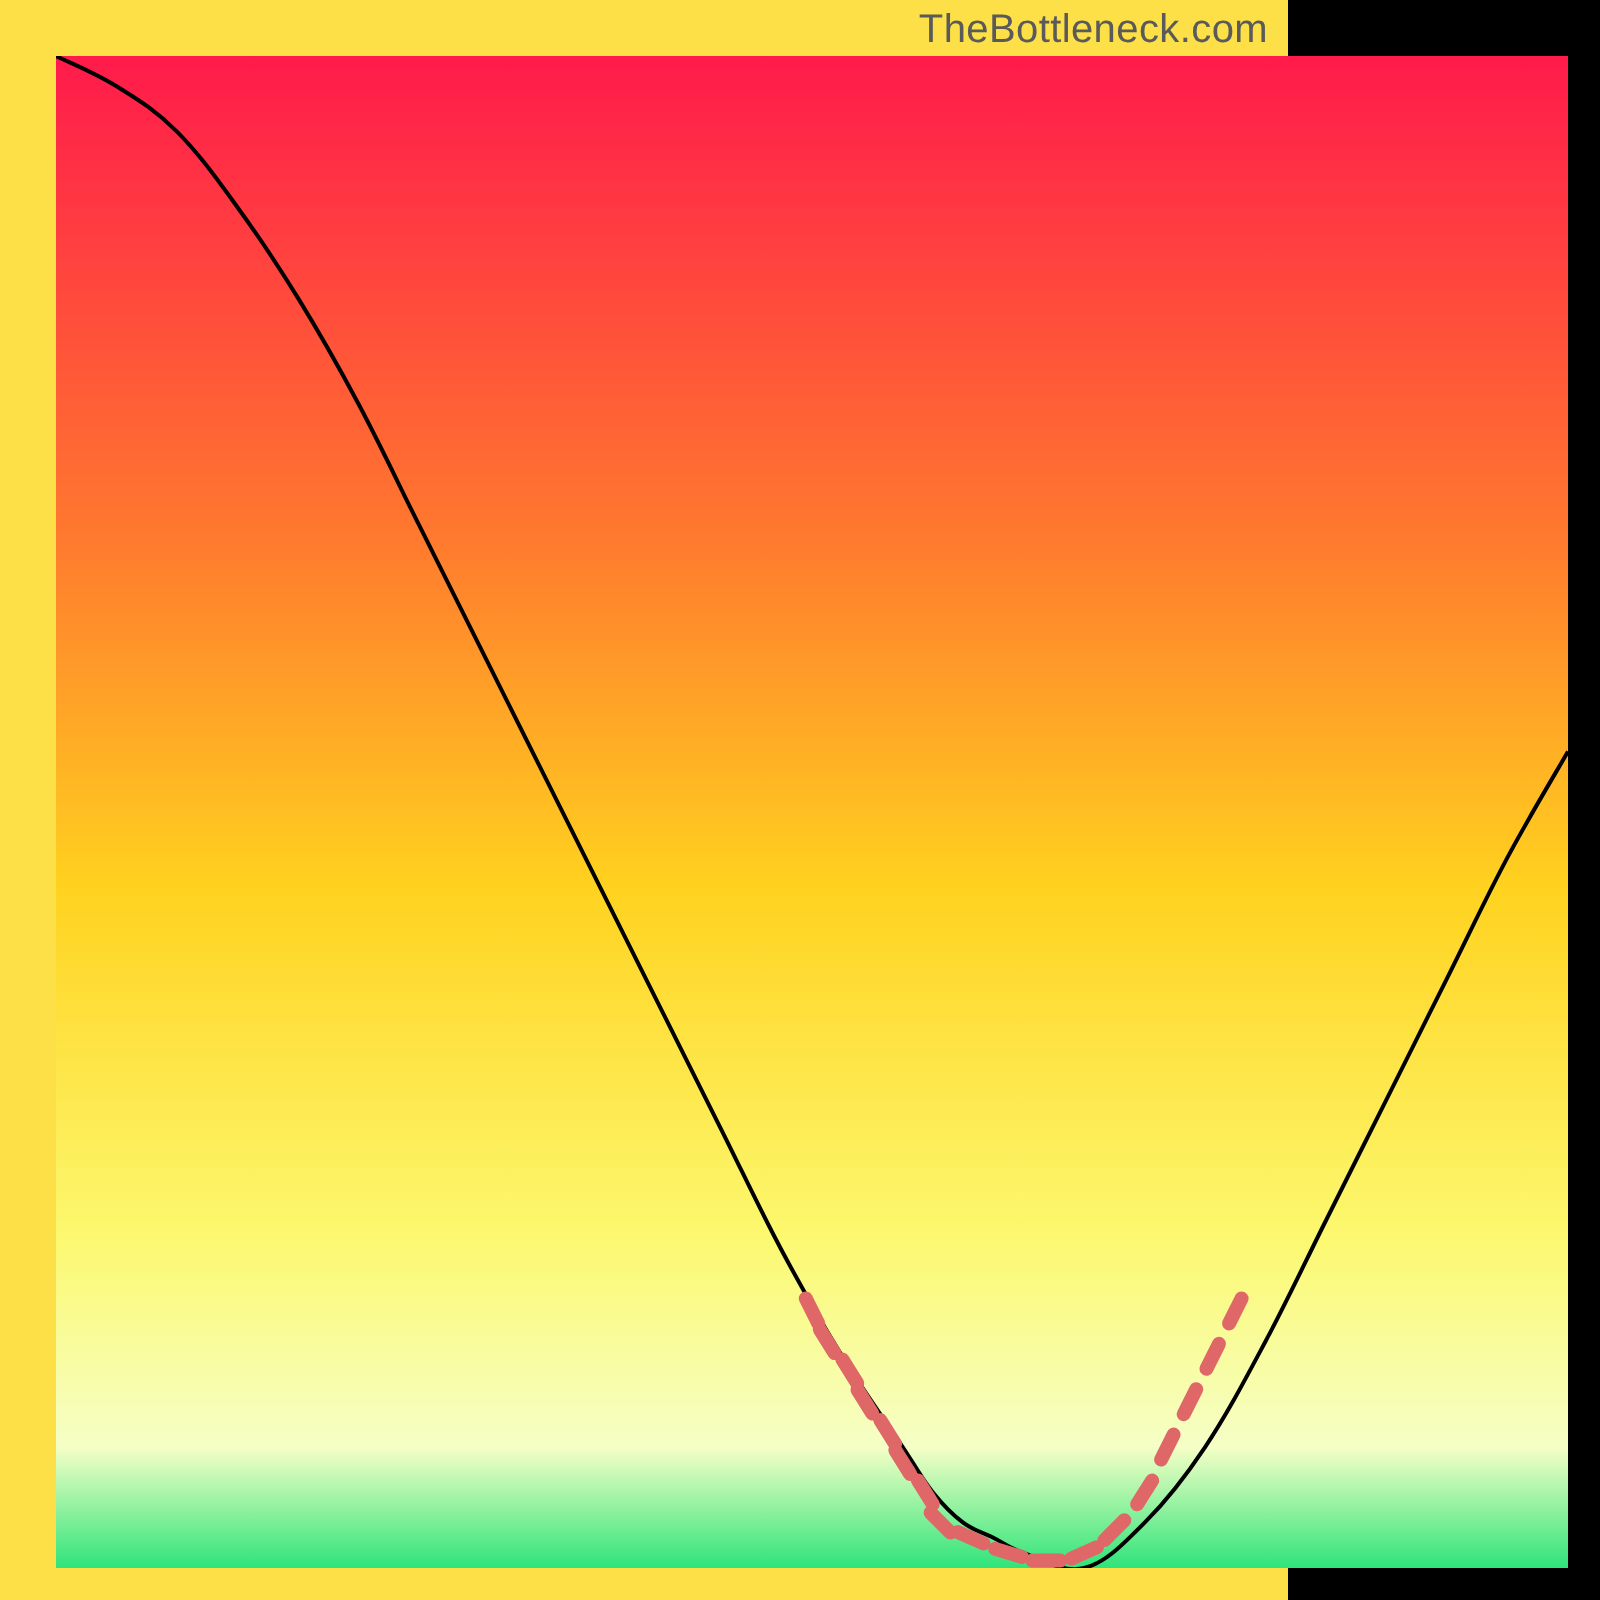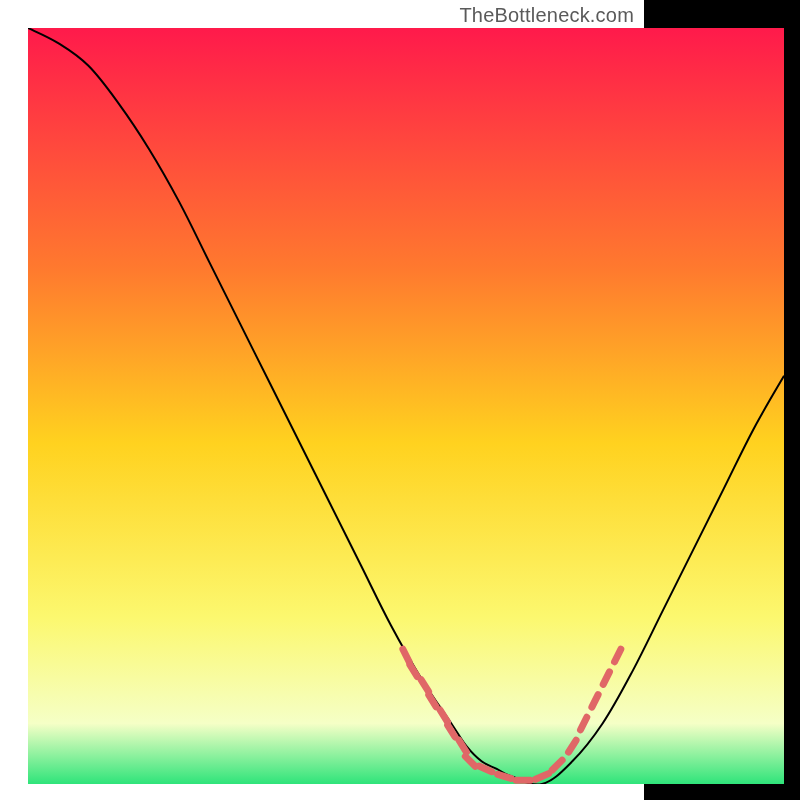--- a/index.html
+++ b/index.html
@@ -8,21 +8,21 @@
     width: 800px;
     height: 800px;
     background: #000000;
     overflow: hidden;
     font-family: Arial, Helvetica, sans-serif;
   }
   .frame {
     position: relative;
     width: 644px;
     height: 800px;
-    background: #ffffff;
+    background: #fde047;
   }
   .watermark {
     position: absolute;
     top: 4px;
     right: 10px;
     color: #5a5a5a;
     font-size: 20px;
     font-weight: 500;
     letter-spacing: 0.2px;
     z-index: 3;

